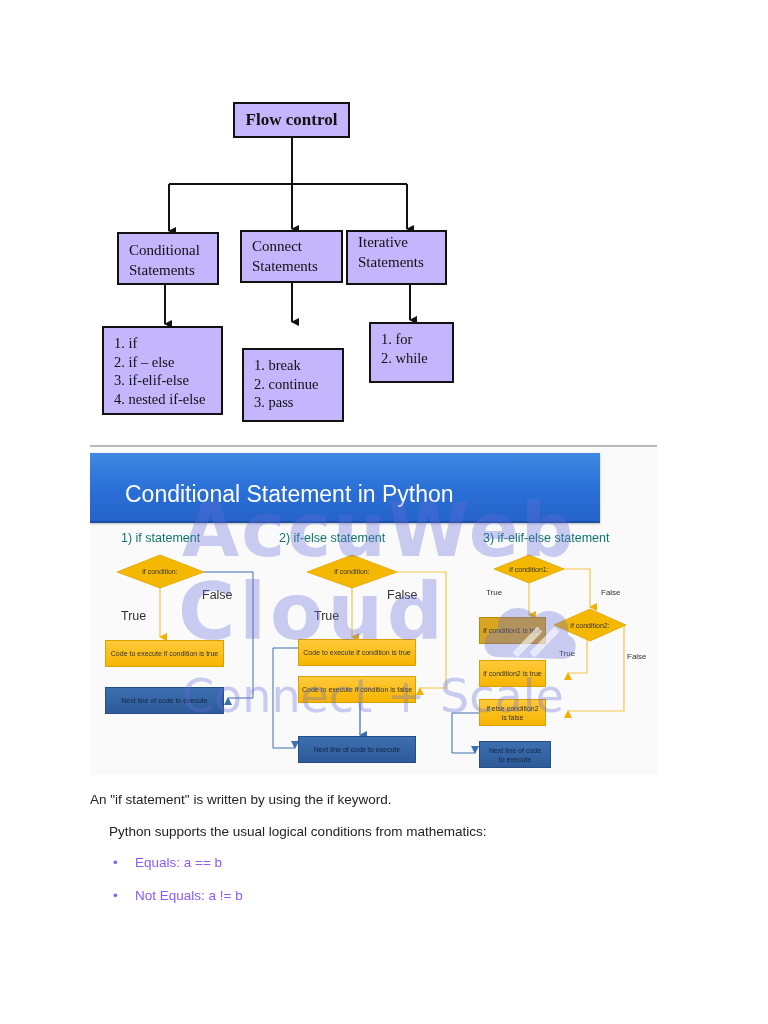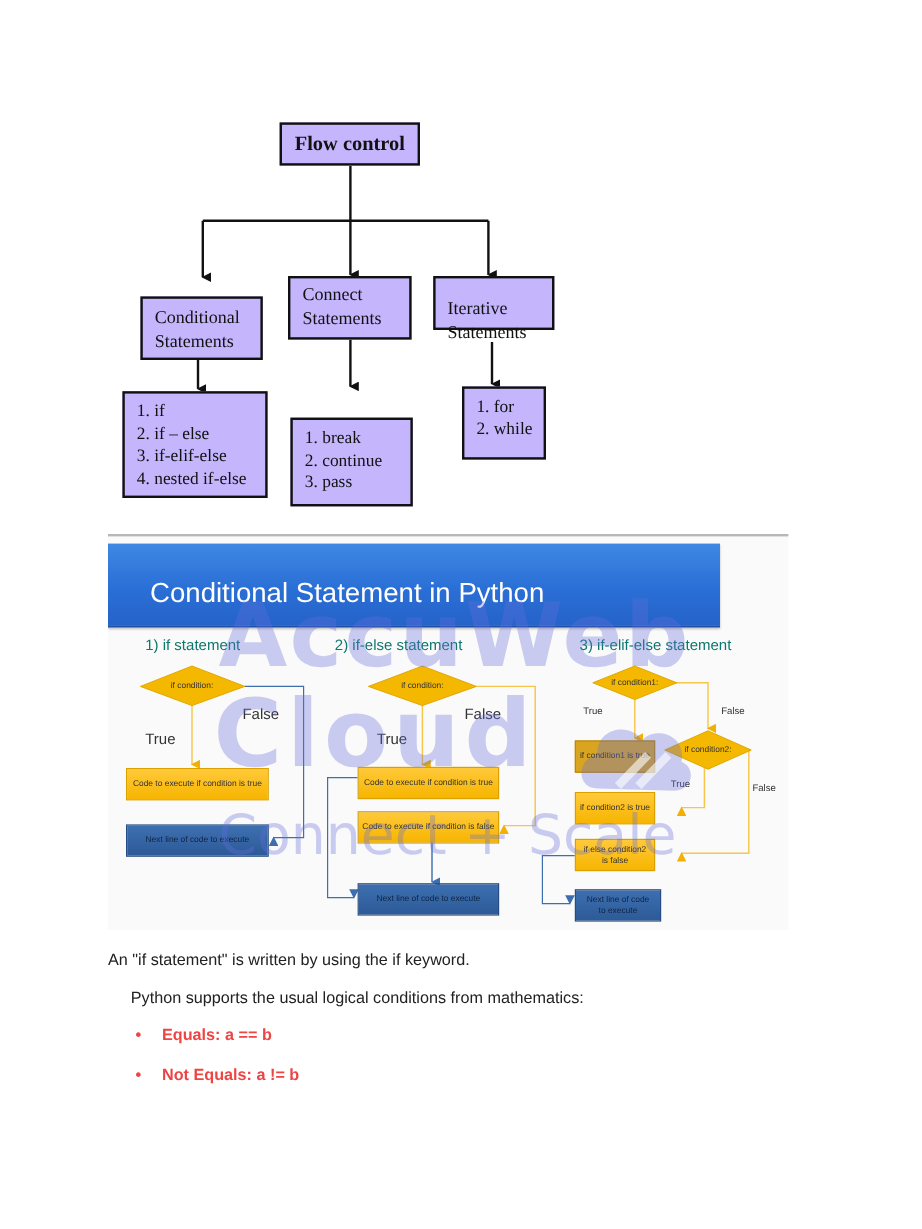--- a/index.html
+++ b/index.html
@@ -31,21 +31,21 @@
   .bbox { background: linear-gradient(180deg,#3d6fb0 0%, #2d5a98 100%); border: 1px solid #264d83; color: #102544; }
   .edge-lbl { position: absolute; color: #333; white-space: nowrap; }
   .slide svg.lines { position: absolute; left: 0; top: 0; }
 
   
   .wm { position: absolute; color: rgba(100,110,220,0.33); font-family: "DejaVu Sans", sans-serif;
         white-space: nowrap; pointer-events: none; }
 
   
   .para { position: absolute; left: 90px; font-size: 13.5px; color: #222; white-space: nowrap; }
-  .bullet { position: absolute; left: 113px; font-size: 13.5px; color: #ef4444; white-space: nowrap; font-weight: bold; }
+  .bullet { position: absolute; left: 113px; font-size: 13.5px; color: #8b5cf6; white-space: nowrap; }
   .bullet .dot { display: inline-block; width: 22px; }
 </style>
 </head>
 <body>
 
 <div class="fc">
   <svg width="768" height="430">
     <defs>
       <marker id="ah" markerWidth="8" markerHeight="8" refX="4" refY="7" orient="auto" markerUnits="userSpaceOnUse">
         <path d="M0,0 L8,0 L4,8 Z" fill="#111"></path>
@@ -56,45 +56,45 @@
     <line x1="169" y1="184" x2="169" y2="231" stroke="#111" stroke-width="2" marker-end="url(#ah)"></line>
     <line x1="292" y1="184" x2="292" y2="229" stroke="#111" stroke-width="2" marker-end="url(#ah)"></line>
     <line x1="407" y1="184" x2="407" y2="229" stroke="#111" stroke-width="2" marker-end="url(#ah)"></line>
     <line x1="165" y1="285" x2="165" y2="324" stroke="#111" stroke-width="2" marker-end="url(#ah)"></line>
     <line x1="292" y1="283" x2="292" y2="322" stroke="#111" stroke-width="2" marker-end="url(#ah)"></line>
     <line x1="410" y1="285" x2="410" y2="320" stroke="#111" stroke-width="2" marker-end="url(#ah)"></line>
   </svg>
 
   <div class="fc-box fc-title">Flow control</div>
 
-  <div class="fc-box fc-cat" style="left:117px;top:232px;width:102px;height:53px;margin-top:15px;">
+  <div class="fc-box fc-cat" style="left:117px;top:232px;width:102px;height:53px;">
     <div>Conditional</div>
     <div>Statements</div>
   </div>
   <div class="fc-box fc-cat" style="left:240px;top:230px;width:103px;height:53px;padding-top:4px;">
     <div>Connect</div>
     <div>Statements</div>
   </div>
-  <div class="fc-box fc-cat" style="left:361px;top:230px;width:101px;height:45px;padding-top:16px;">
+  <div class="fc-box fc-cat" style="left:346px;top:230px;width:101px;height:55px;padding-top:0;">
     <div>Iterative</div>
     <div>Statements</div>
   </div>
 
   <div class="fc-box fc-list" style="left:102px;top:326px;width:121px;height:89px;">
     <div>1. if</div>
     <div>2. if – else</div>
     <div>3. if-elif-else</div>
     <div>4. nested if-else</div>
   </div>
   <div class="fc-box fc-list" style="left:242px;top:324px;width:102px;height:74px;margin-top:24px;">
     <div>1. break</div>
     <div>2. continue</div>
     <div>3. pass</div>
   </div>
-  <div class="fc-box fc-list" style="left:369px;top:322px;width:70px;height:61px;margin-left:16px;">
+  <div class="fc-box fc-list" style="left:369px;top:322px;width:85px;height:61px;">
     <div>1. for</div>
     <div>2. while</div>
   </div>
 </div>
 
 <div class="slide">
   <div class="banner">
     <div class="banner-title">Conditional Statement in Python</div>
   </div>
 

